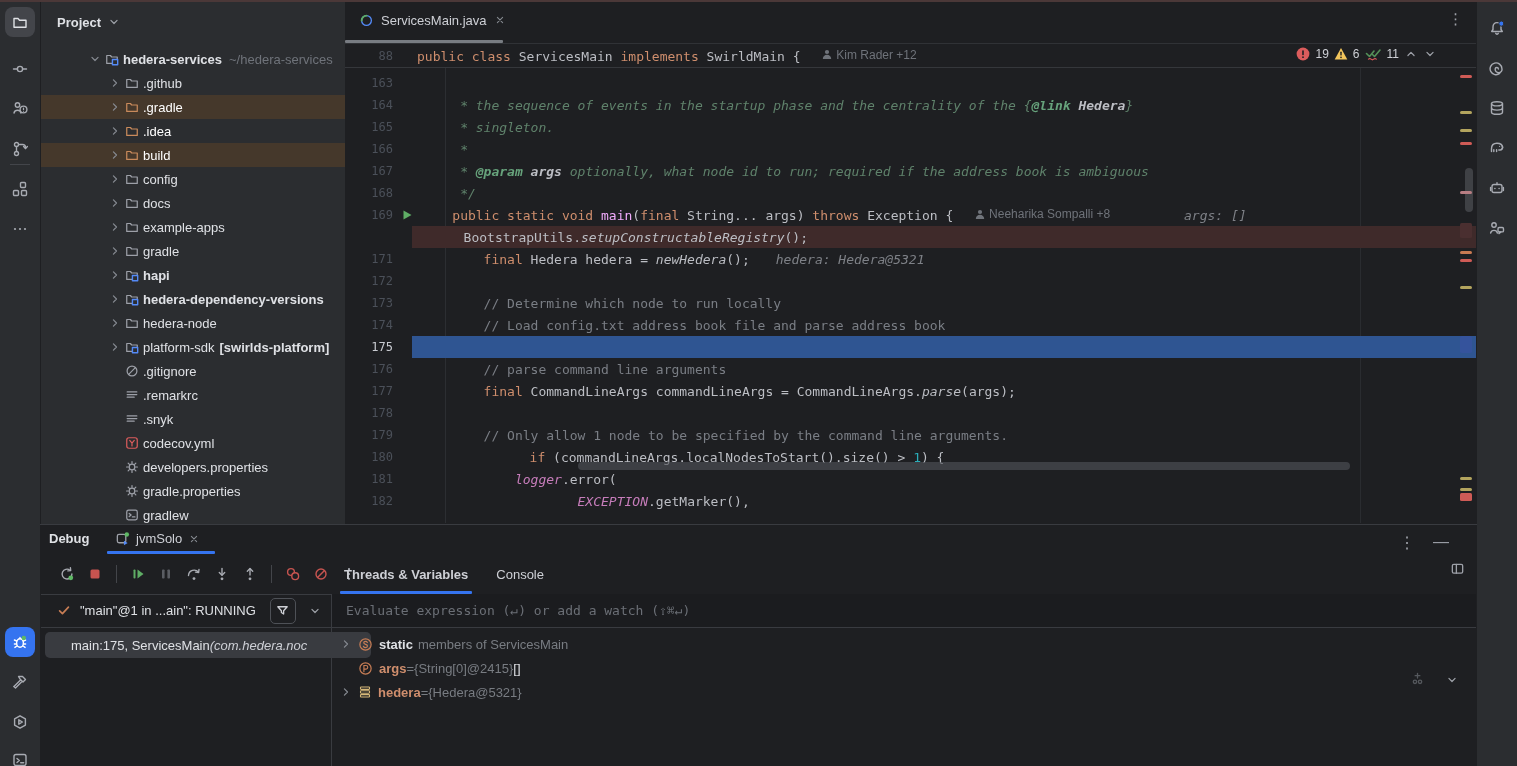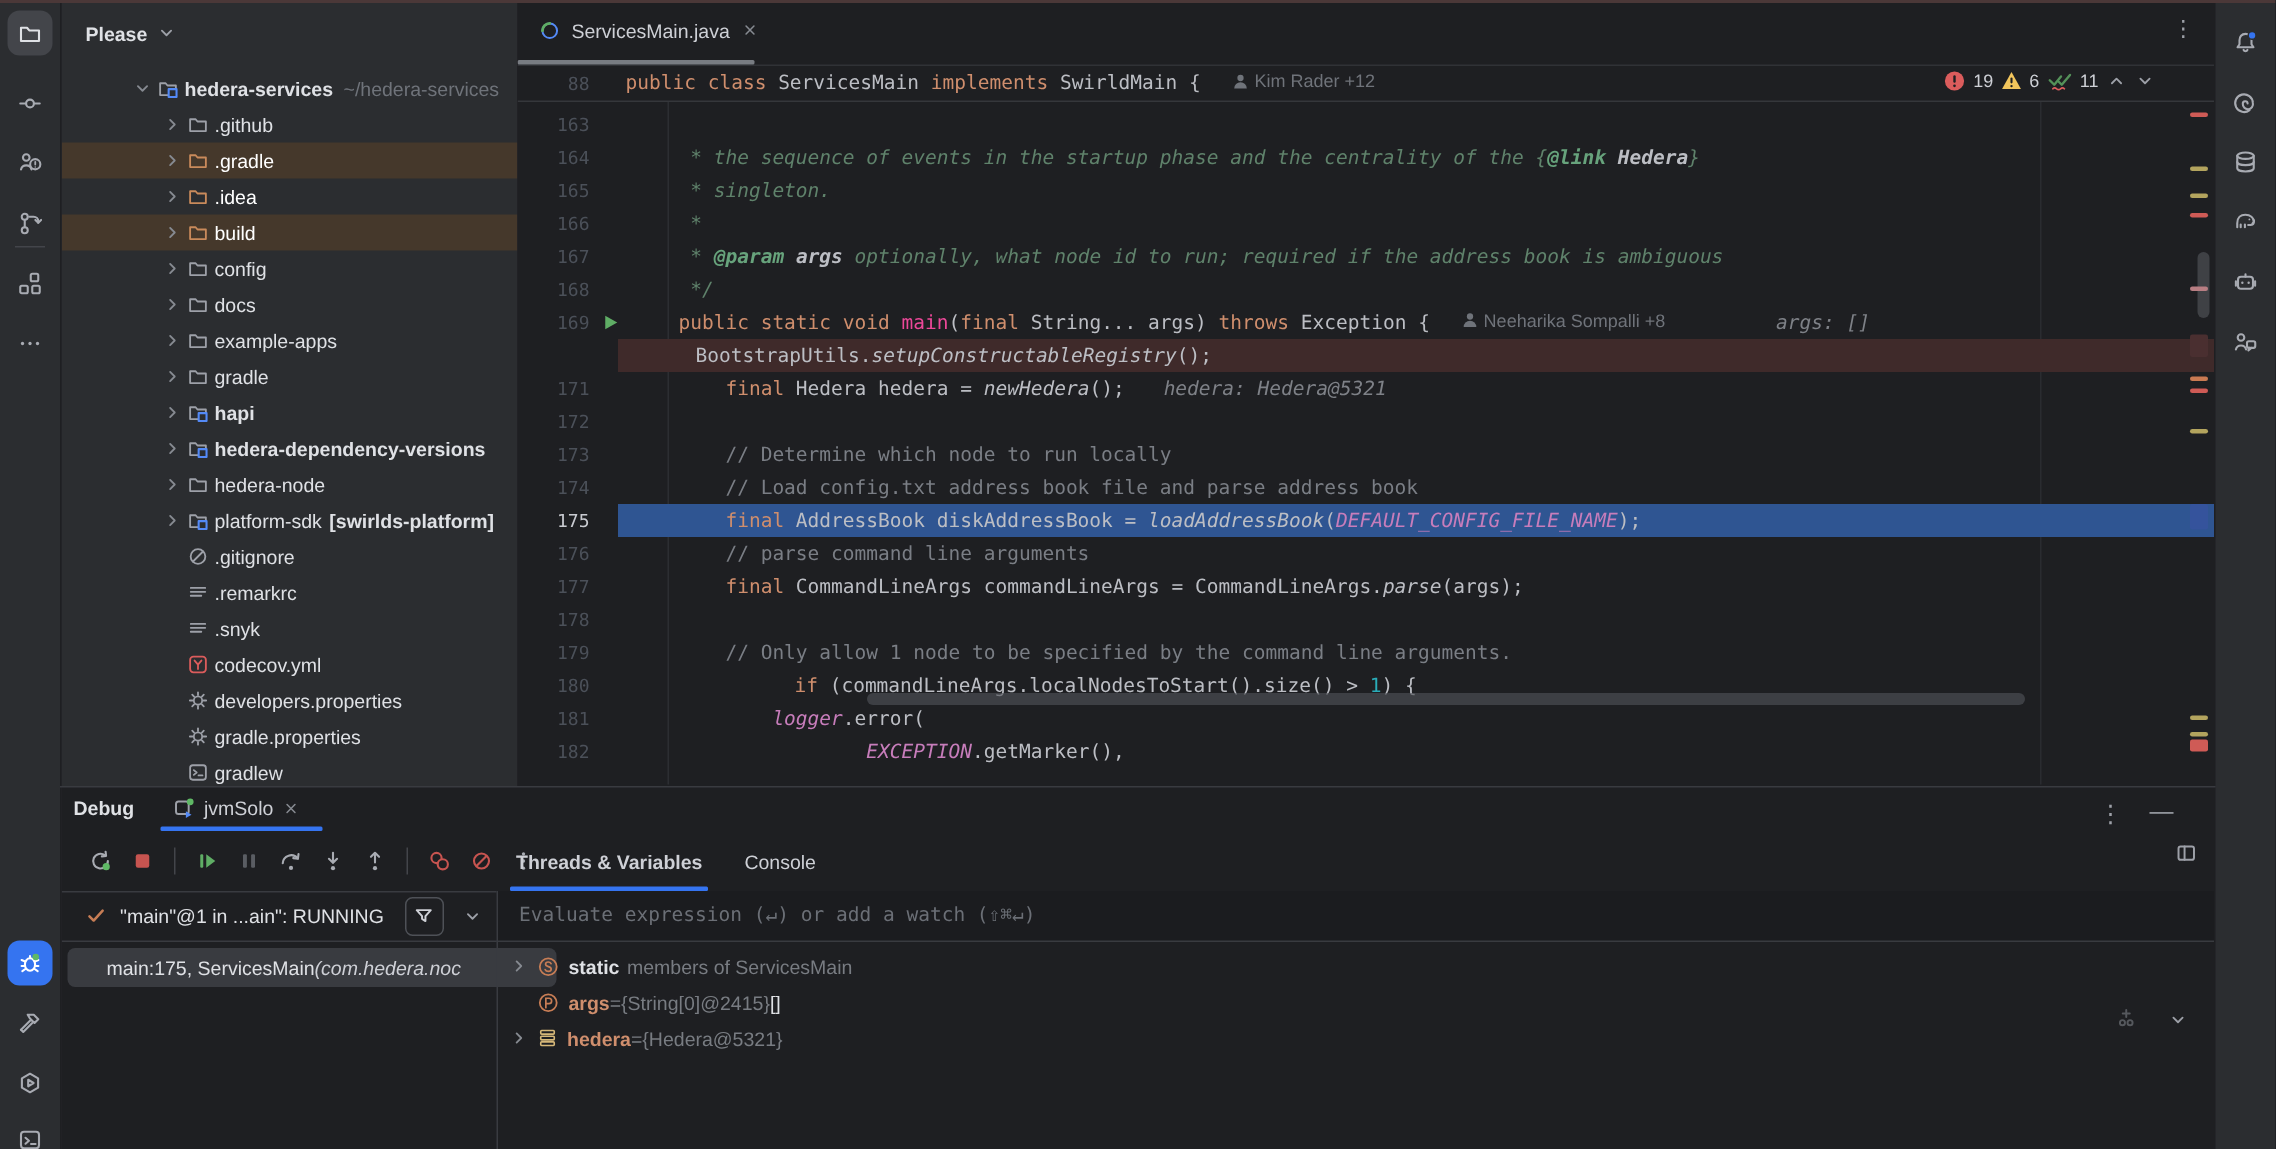--- a/index.html
+++ b/index.html
@@ -38,21 +38,21 @@
   .mono{font-family:"DejaVu Sans Mono",monospace;font-size:13px;text-align:center;}
   .cl{position:absolute;left:0;width:1132px;height:22px;display:flex;align-items:center;}
   .cl .num{width:48px;text-align:right;color:#4b5059;font-family:"DejaVu Sans Mono",monospace;font-size:12px;padding-right:4px;flex:none;}
   .cl .num.cur{color:#c9cbd1;}
   .cl .gut{width:20px;display:flex;justify-content:center;flex:none;}
   .cl .code{white-space:pre;padding-left:4px;position:relative;z-index:2;font-family:"DejaVu Sans Mono",monospace;font-size:13px;}
   .line-bg{position:absolute;left:67px;right:0;top:0;bottom:0;z-index:1;}
   .bg-red .line-bg{background:#3f2a2a;}
   .bg-blue .line-bg{background:#2f5592;}
   #sticky{position:absolute;left:0;top:44px;width:100%;height:23px;background:#1e1f22;border-bottom:1px solid #35373b;z-index:4;display:flex;align-items:center;}
-  .tk-kw{color:#cf8e6d;} .tk-fn{color:#ec4899;} .tk-txt{color:#bcbec4;}
+  .tk-kw{color:#cf8e6d;} .tk-fn{color:#f0abfc;} .tk-txt{color:#bcbec4;}
   .tk-doc{color:#5f826b;font-style:italic;} .tk-doctag{color:#67a37c;font-weight:bold;font-style:italic;}
   .tk-docb{color:#bcbec4;font-weight:bold;font-style:italic;}
   .tk-cm{color:#7a7e85;} .tk-itl{color:#bcbec4;font-style:italic;}
   .tk-fld{color:#c77dbb;font-style:italic;} .tk-const{color:#c77dbb;font-style:italic;}
   .tk-num{color:#2aacb8;}
   .author{color:#6f737a;font-family:"Liberation Sans",sans-serif;font-size:12px;display:inline-flex;align-items:center;gap:4px;margin-left:14px;font-style:normal;}
   .hint{color:#7e8187;font-style:italic;}
   #inspect{position:absolute;right:40px;top:3px;display:flex;align-items:flex-end;gap:5px;font-size:12px;color:#ced0d6;z-index:5;}
   #gutterSep{left:100px;top:44px;width:1px;height:479px;background:#2c2e32;z-index:0;}
   #wrapGuide{left:1015px;top:67px;width:1px;height:456px;background:#2a2c30;z-index:0;}
@@ -181,21 +181,21 @@
         <svg width="16" height="16" viewBox="0 0 16 16" fill="none" stroke="currentColor" stroke-width="1.4" stroke-linecap="round" stroke-linejoin="round">
           <rect x="2" y="2.5" width="12" height="11" rx="2"></rect>
           <path d="M5 6.5l2.3 2L5 10.5M8.7 10.7h3"></path>
         </svg>
       </span>
     </div>
   </div>
 
 <div class="abs" id="project">
   <div id="projHeader">
-    <span id="projTitle">Please</span>
+    <span id="projTitle">Project</span>
     <span class="icon" id="projChevron" style="color: rgb(157, 160, 168);">
         <svg width="14" height="14" viewBox="0 0 16 16" fill="none" stroke="currentColor" stroke-width="1.4" stroke-linecap="round" stroke-linejoin="round">
           <path d="M4.5 6.2L8 9.7l3.5-3.5"></path>
         </svg>
       </span>
   </div>
   <div id="treeRows">
       <div class="tree-row" style="top: 47px;">
         <span class="chev" style="margin-left: 44px;">
           <svg width="14" height="14" viewBox="0 0 16 16" fill="none" stroke="currentColor" stroke-width="1.4" stroke-linecap="round" stroke-linejoin="round">
@@ -595,21 +595,20 @@
       </div>
       <div class="cl" style="top: 314px;">
         <span class="num">174</span>
         <span class="gut"></span>
         <span class="code"><span class="tk-cm">        // Load config.txt address book file and parse address book</span></span>
       </div>
       <div class="cl bg-blue" style="top: 336px;">
         <div class="line-bg"></div>
         <span class="num cur">175</span>
         <span class="gut"></span>
-        <span class="code"><span class="tk-kw">        final</span><span class="tk-txt"> AddressBook diskAddressBook = </span><span class="tk-itl">loadAddressBook</span><span class="tk-txt">(</span><span class="tk-const">DEFAULT_CONFIG_FILE_NAME</span><span class="tk-txt">);</span></span>
       </div>
       <div class="cl" style="top: 358px;">
         <span class="num">176</span>
         <span class="gut"></span>
         <span class="code"><span class="tk-cm">        // parse command line arguments</span></span>
       </div>
       <div class="cl" style="top: 380px;">
         <span class="num">177</span>
         <span class="gut"></span>
         <span class="code"><span class="tk-kw">        final</span><span class="tk-txt"> CommandLineArgs commandLineArgs = CommandLineArgs.</span><span class="tk-itl">parse</span><span class="tk-txt">(args);</span></span>

